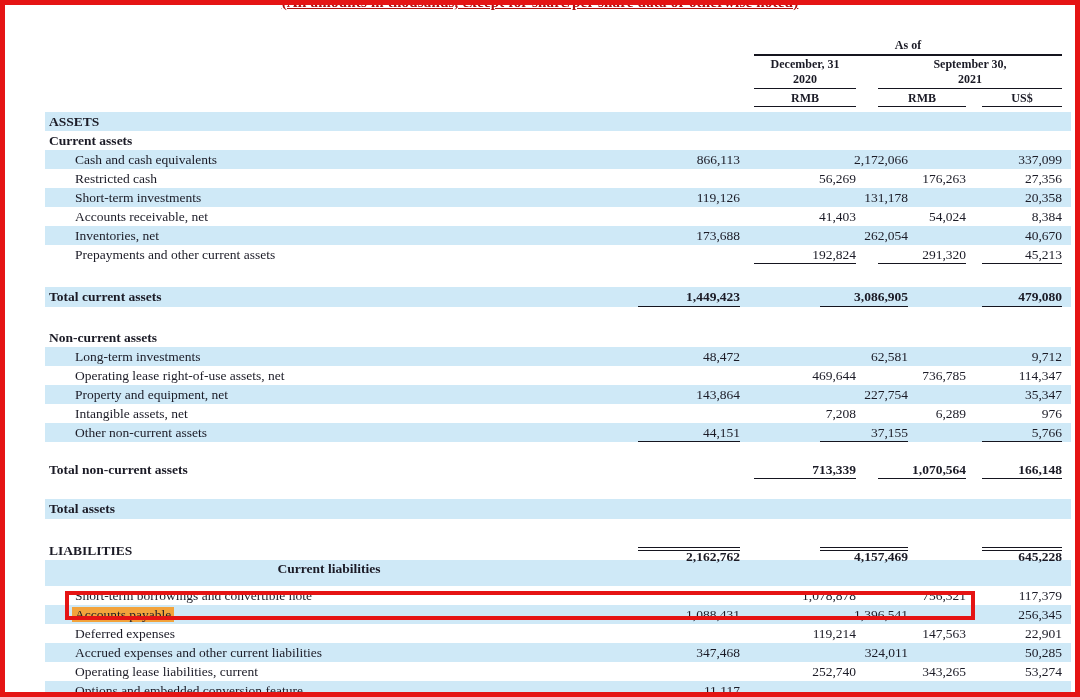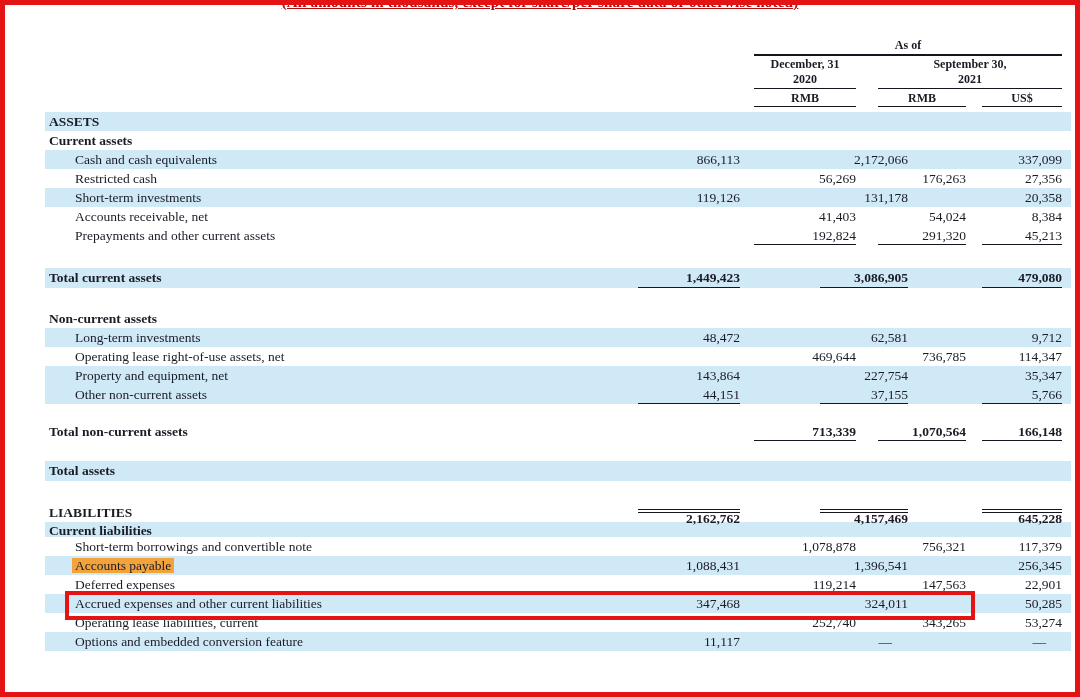--- a/index.html
+++ b/index.html
@@ -119,20 +119,28 @@
           <div class="c3 num">20,358</div>
         </div>
         <div class="row item ">
           <div class="lbl">Accounts receivable, net</div>
           <div class="c1 num">41,403</div>
           <div class="g1" style="border-bottom: none;"></div>
           <div class="c2 num">54,024</div>
           <div class="g2" style="border-bottom: none;"></div>
           <div class="c3 num">8,384</div>
         </div>
+        <div class="row item blue">
+          <div class="lbl">Inventories, net</div>
+          <div class="c1 num">173,688</div>
+          <div class="g1" style="border-bottom: none;"></div>
+          <div class="c2 num">262,054</div>
+          <div class="g2" style="border-bottom: none;"></div>
+          <div class="c3 num">40,670</div>
+        </div>
         <div class="row item  rule-single">
           <div class="lbl">Prepayments and other current assets</div>
           <div class="c1 num">192,824</div>
           <div class="g1" style="border-bottom: none;"></div>
           <div class="c2 num">291,320</div>
           <div class="g2" style="border-bottom: none;"></div>
           <div class="c3 num">45,213</div>
         </div>
         <div class="spacer" style="height: 23px;"></div>
         <div class="row total blue rule-single" style="height: 20px; line-height: 20px;">
@@ -169,20 +177,28 @@
           <div class="c3 num">114,347</div>
         </div>
         <div class="row item blue">
           <div class="lbl">Property and equipment, net</div>
           <div class="c1 num">143,864</div>
           <div class="g1" style="border-bottom: none;"></div>
           <div class="c2 num">227,754</div>
           <div class="g2" style="border-bottom: none;"></div>
           <div class="c3 num">35,347</div>
         </div>
+        <div class="row item ">
+          <div class="lbl">Intangible assets, net</div>
+          <div class="c1 num">7,208</div>
+          <div class="g1" style="border-bottom: none;"></div>
+          <div class="c2 num">6,289</div>
+          <div class="g2" style="border-bottom: none;"></div>
+          <div class="c3 num">976</div>
+        </div>
         <div class="row item blue rule-single">
           <div class="lbl">Other non-current assets</div>
           <div class="c1 num">44,151</div>
           <div class="g1" style="border-bottom: none;"></div>
           <div class="c2 num">37,155</div>
           <div class="g2" style="border-bottom: none;"></div>
           <div class="c3 num">5,766</div>
         </div>
         <div class="spacer" style="height: 18px;"></div>
         <div class="row total  rule-single">
@@ -204,21 +220,21 @@
         </div>
         <div class="spacer" style="height: 23px;"></div>
         <div class="row section " style="height: 18px; line-height: 18px;">
           <div class="lbl">LIABILITIES</div>
           <div class="c1 num empty" style="border-bottom: none;"></div>
           <div class="g1" style="border-bottom: none;"></div>
           <div class="c2 num empty" style="border-bottom: none;"></div>
           <div class="g2" style="border-bottom: none;"></div>
           <div class="c3 num empty" style="border-bottom: none;"></div>
         </div>
-        <div class="row section blue" style="height: 15px; line-height: 18px;">
+        <div class="row section blue" style="height: 26px; line-height: 18px; text-align: center;">
           <div class="lbl">Current liabilities</div>
           <div class="c1 num empty" style="border-bottom: none;"></div>
           <div class="g1" style="border-bottom: none;"></div>
           <div class="c2 num empty" style="border-bottom: none;"></div>
           <div class="g2" style="border-bottom: none;"></div>
           <div class="c3 num empty" style="border-bottom: none;"></div>
         </div>
         <div class="row item ">
           <div class="lbl">Short-term borrowings and convertible note</div>
           <div class="c1 num">1,078,878</div>

